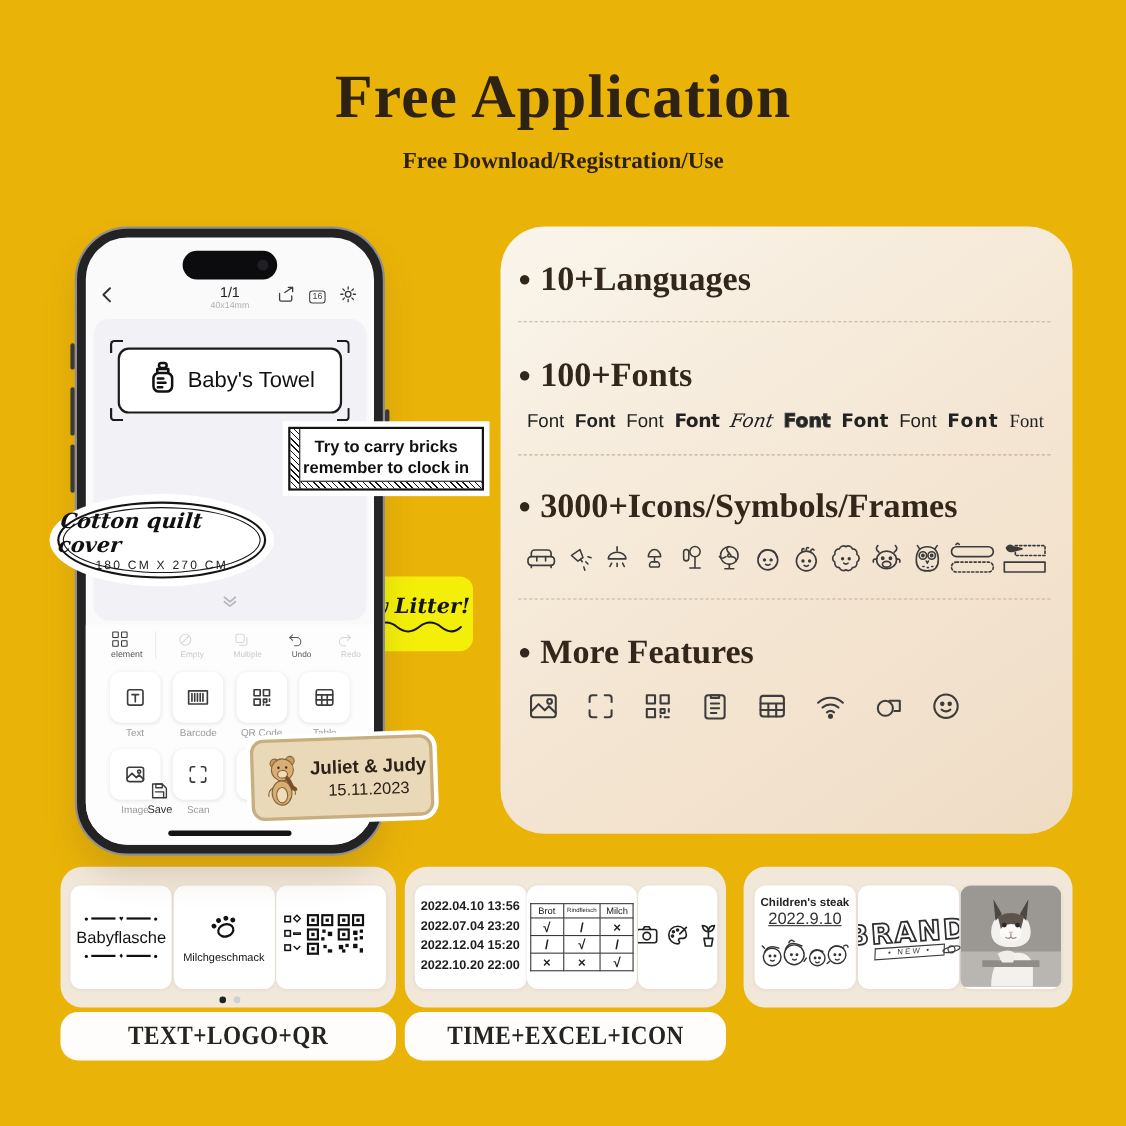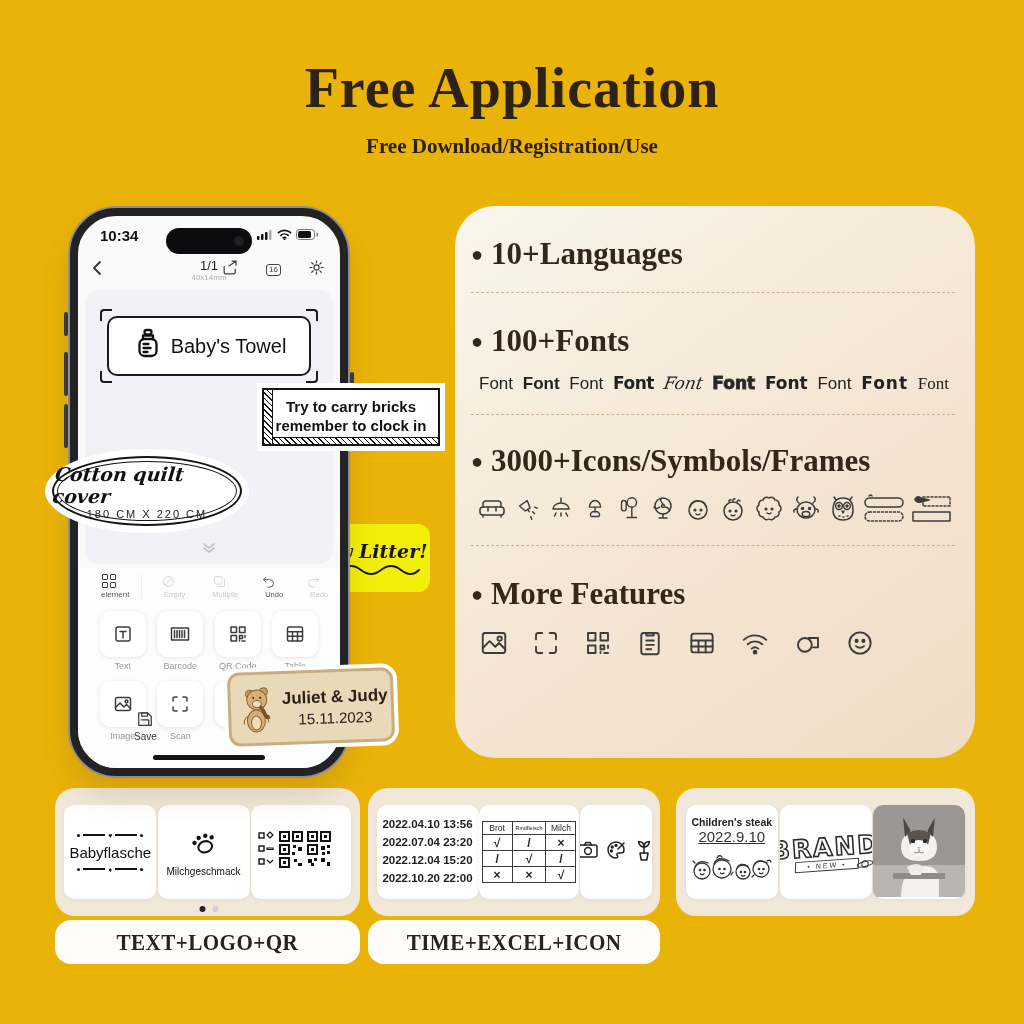--- a/index.html
+++ b/index.html
@@ -51,21 +51,21 @@
            background:#1f1f26; }
   .statusbar { position:absolute; top:10px; left:0; width:100%; padding:0 22px; display:flex;
            justify-content:space-between; align-items:center; }
   .stime { font-weight:700; font-size:15px; color:#111; }
   .sticons { display:flex; gap:4px; align-items:center; }
   .navbar { position:absolute; top:42px; left:0; width:100%; padding:0 14px; display:flex;
            align-items:center; justify-content:space-between; }
   .nav-center { position:absolute; left:50%; transform:translateX(-50%); text-align:center; top:0; }
   .nav-page { font-size:13px; color:#222; }
   .nav-size { font-size:8px; color:#b0b0b0; }
-  .nav-right { display:flex; gap:26px; align-items:center; margin-left:auto; }
+  .nav-right { display:flex; gap:11px; align-items:center; margin-left:auto; }
   .canvas { position:absolute; top:74px; left:7px; right:7px; height:274px; background:#f2f1f6;
            border-radius:14px; }
   .label-preview { position:absolute; top:26px; left:50%; transform:translateX(-50%); width:204px; height:60px;
            background:#fff; border:2.5px solid #1b1b1b; border-radius:10px; display:flex; align-items:center;
            justify-content:center; gap:7px; }
   .corner { position:absolute; width:12px; height:12px; }
   .c-tl { top:-9px; left:-9px; border-top:2px solid #1b1b1b; border-left:2px solid #1b1b1b; border-top-left-radius:4px;}
   .c-tr { top:-9px; right:-9px; border-top:2px solid #1b1b1b; border-right:2px solid #1b1b1b; border-top-right-radius:4px;}
   .c-bl { bottom:-9px; left:-9px; border-bottom:2px solid #1b1b1b; border-left:2px solid #1b1b1b; border-bottom-left-radius:4px;}
   .c-br { bottom:-9px; right:-9px; border-bottom:2px solid #1b1b1b; border-right:2px solid #1b1b1b; border-bottom-right-radius:4px;}
@@ -374,40 +374,20 @@
     <div class="t">ty Litter!</div>
     <svg width="84" height="14" viewBox="0 0 84 14">
         <path d="M3 8q10-8 20 0t20 0t20 0t18 0" fill="none" stroke="#141414" stroke-width="1.8" stroke-linecap="round"></path>
       </svg>
   </div>
 
   <div class="phone">
     <div class="island">
         <div class="cam"></div>
       </div>
-    <div class="statusbar">
-      <span class="stime">10:34</span>
-      <span class="sticons">
-        <span><svg width="16" height="11" viewBox="0 0 16 11">
-              <rect x="0" y="7" width="2.5" height="4" rx="1" fill="#111"></rect>
-              <rect x="4" y="5" width="2.5" height="6" rx="1" fill="#111"></rect>
-              <rect x="8" y="3" width="2.5" height="8" rx="1" fill="#111"></rect>
-              <rect x="12" y="1" width="2.5" height="10" rx="1" fill="#aaa"></rect>
-            </svg></span>
-        <span><svg width="15" height="11" viewBox="0 0 24 18">
-              <path d="M2 6a15 15 0 0 1 20 0M6 10.5a9 9 0 0 1 12 0M9.7 14.5a4 4 0 0 1 4.6 0" fill="none" stroke="#111" stroke-width="2.6" stroke-linecap="round"></path>
-              <circle cx="12" cy="17" r="1.6" fill="#111"></circle>
-            </svg></span>
-        <span><svg width="22" height="11" viewBox="0 0 22 11">
-              <rect x="0.5" y="0.5" width="18" height="10" rx="3" fill="none" stroke="#777"></rect>
-              <rect x="2" y="2" width="13" height="7" rx="1.8" fill="#111"></rect>
-              <path d="M20.5 3.5v4a2 2 0 0 0 0-4z" fill="#777"></path>
-            </svg></span>
-      </span>
-    </div>
     <div class="navbar">
       <span><svg width="10" height="16" viewBox="0 0 10 16">
             <path d="M8 2L2 8l6 6" fill="none" stroke="#333" stroke-width="1.8" stroke-linecap="round" stroke-linejoin="round"></path>
           </svg></span>
       <span class="nav-center">
         <div class="nav-page">1/1</div>
         <div class="nav-size">40x14mm</div>
       </span>
       <span class="nav-right">
         <span><svg class="lineic" width="19" height="19" viewBox="0 0 24 24" stroke-width="1.7">
@@ -577,21 +557,21 @@
 
   <div class="bricks">
     <span class="hatchL"></span>
     <span class="hatchB"></span>
     <span class="t">Try to carry bricks</span>
     <span class="t">remember to clock in</span>
   </div>
 
   <div class="quilt">
     <span class="l1">Cotton quilt cover</span>
-    <span class="l2">180 CM X 220 CM</span>
+    <span class="l2">180 CM X 270 CM</span>
   </div>
 
   <div class="namedate">
     <span><svg width="42" height="58" viewBox="0 0 42 58">
           <g stroke="#8a6436" stroke-width="1">
             <circle cx="13" cy="16" r="4" fill="#c99c60"></circle>
             <circle cx="27" cy="14" r="4" fill="#c99c60"></circle>
             <circle cx="20" cy="22" r="10" fill="#d8ae74"></circle>
             <ellipse cx="20" cy="26" rx="4.5" ry="3.5" fill="#efdcb8"></ellipse>
             <circle cx="16.5" cy="20" r="1.1" fill="#3a2a18" stroke="none"></circle>

